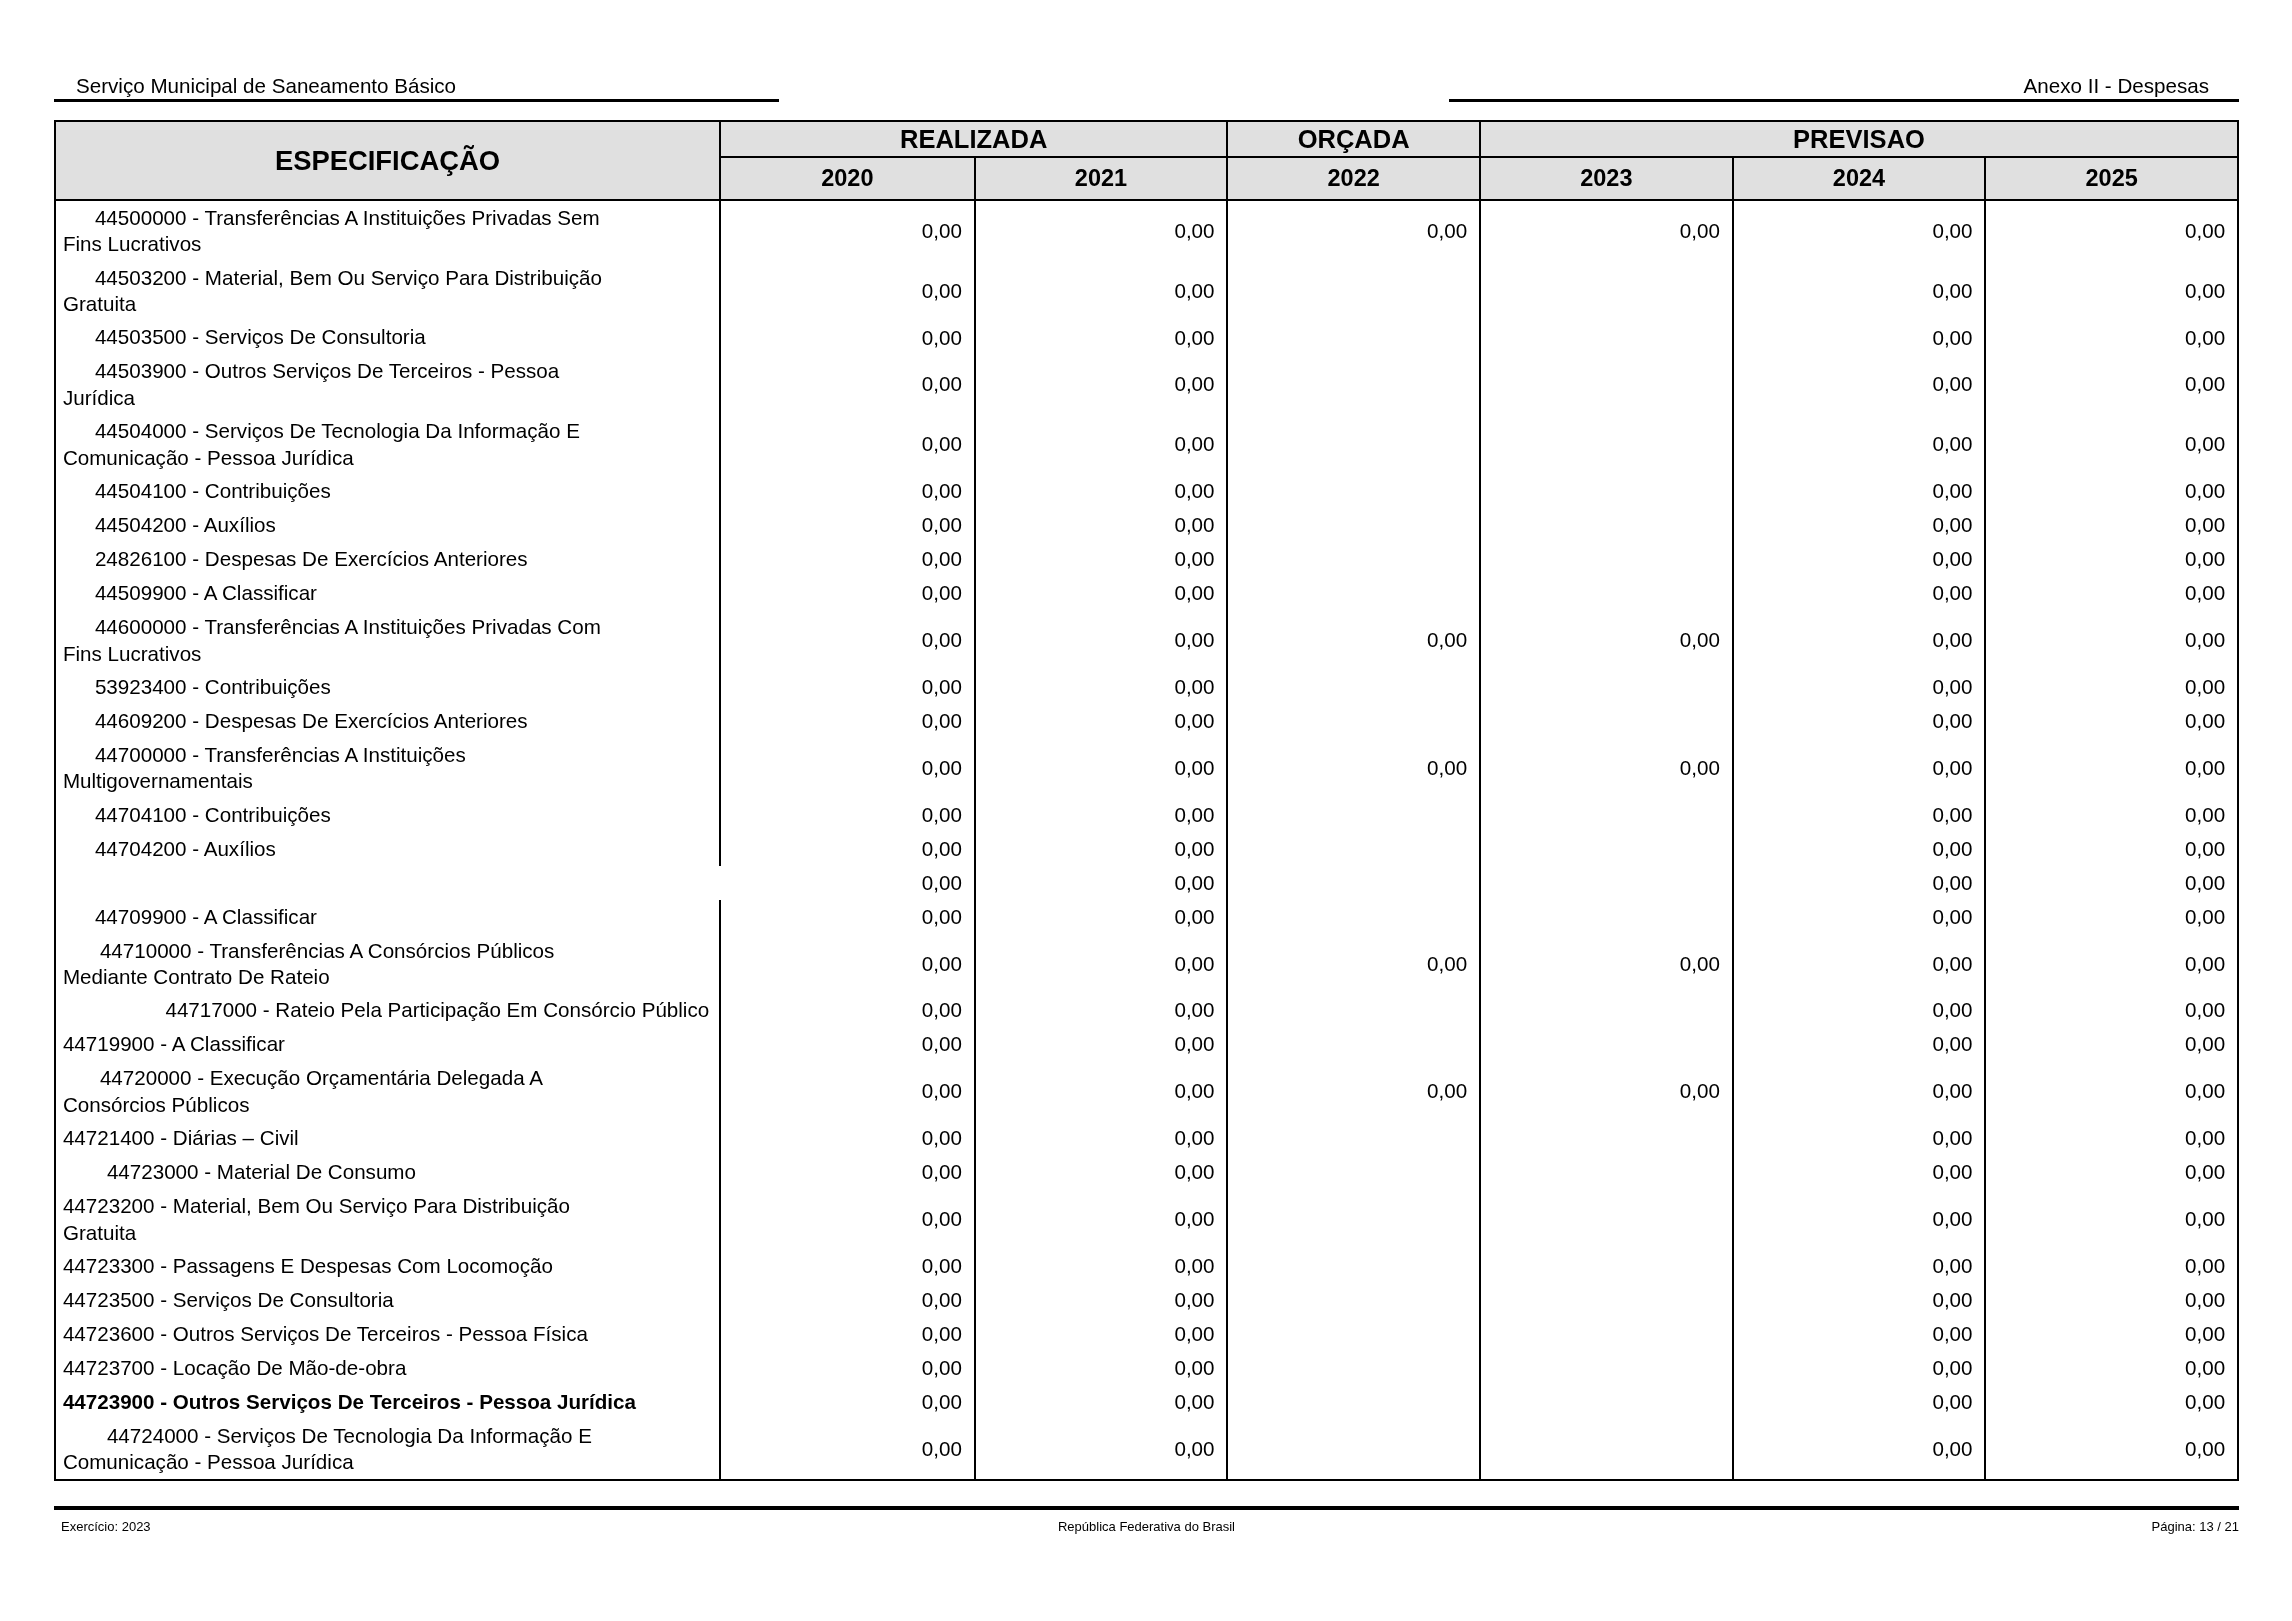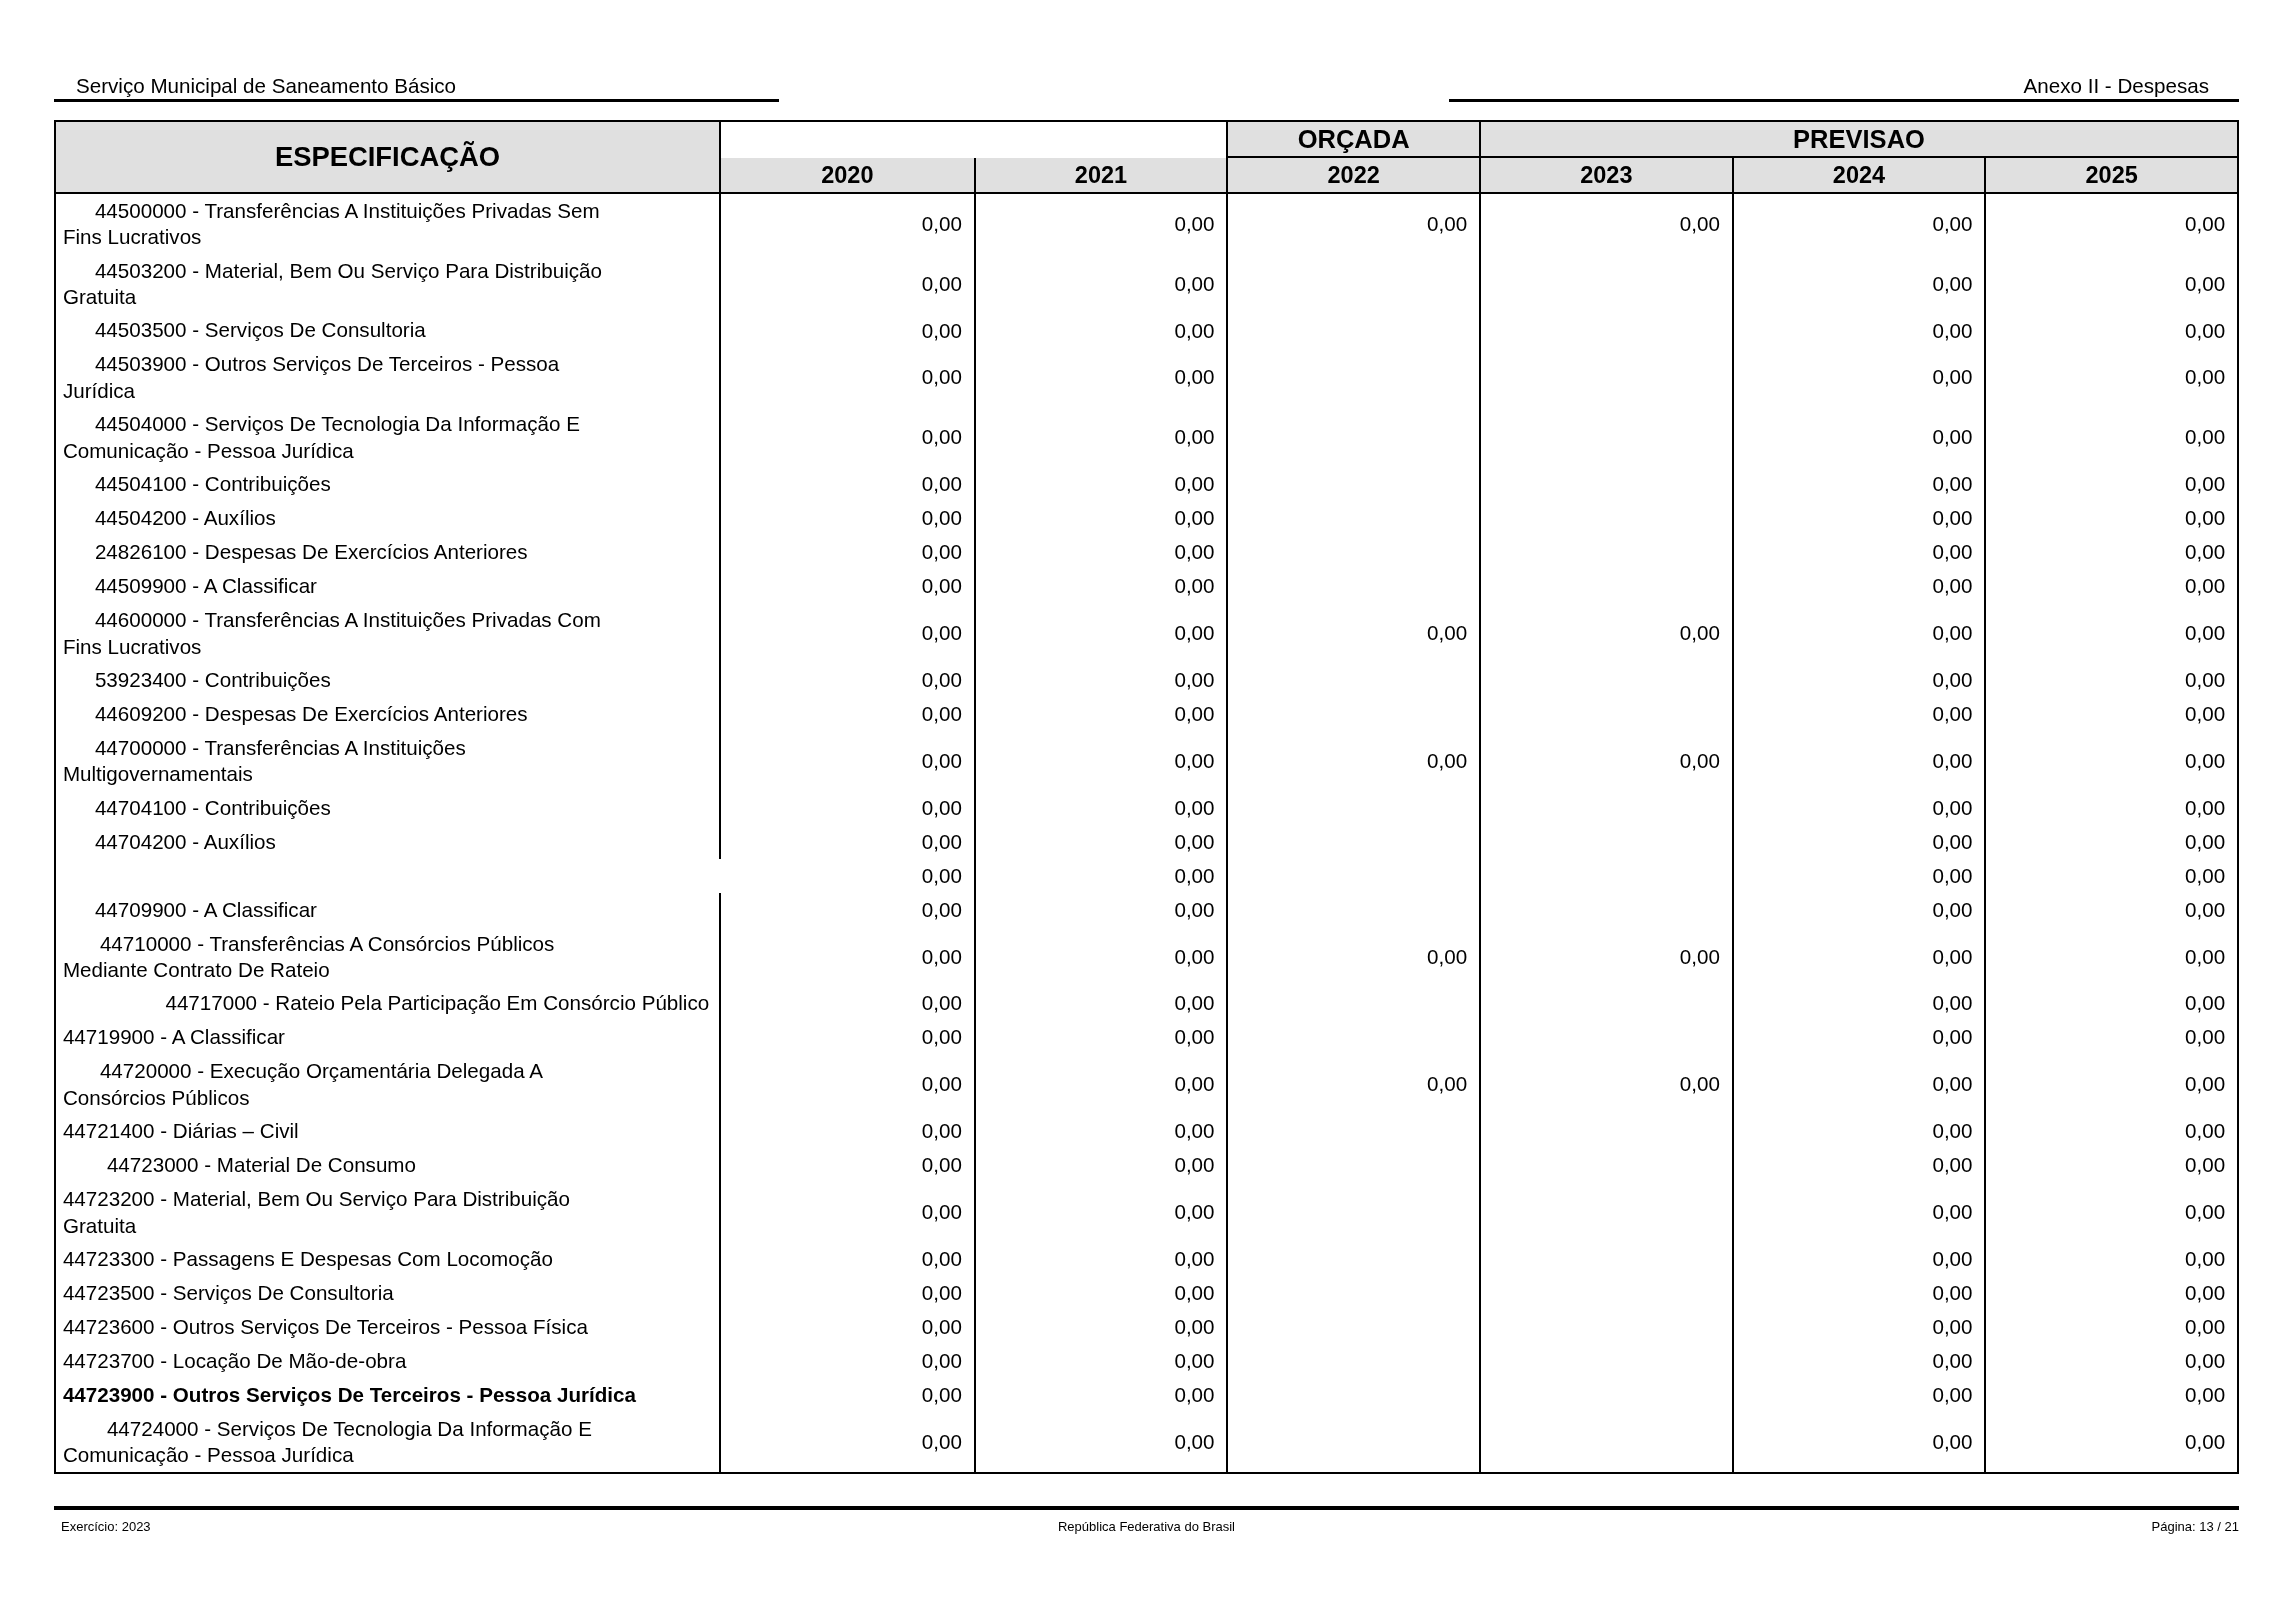--- a/index.html
+++ b/index.html
@@ -24,21 +24,21 @@
     grid-row:1/3;grid-column:1;background:#e0e0e0;
     display:flex;align-items:center;justify-content:center;
     font-weight:bold;font-size:27.4px;
     border-right:2px solid #000;border-bottom:2px solid #000;box-sizing:border-box;
   }
   .th{
     background:#e0e0e0;display:flex;align-items:center;justify-content:center;
     font-weight:bold;box-sizing:border-box;border-bottom:2px solid #000;
   }
   .group{font-size:25.5px;height:36px;}
-  .year{font-size:23.5px;height:36px;}
+  .year{font-size:23.5px;height:43px;}
   .bl{border-left:2px solid #000;}
   .spec{
     grid-column:1;border-right:2px solid #000;box-sizing:border-box;
     padding:3.9px 9.8px 2.9px 6.9px;font-size:20.6px;line-height:26.5px;
     white-space:pre-wrap;min-height:34px;
   }
   .ind0{text-indent:0;}
   .ind1{text-indent:32px;}
   .ind2{text-indent:37px;}
   .ind3{text-indent:44px;}
@@ -56,20 +56,21 @@
 <body>
 
 <div class="abs org-name">Serviço Municipal de Saneamento Básico</div>
 <div class="abs annex-title">Anexo II - Despesas</div>
 <div class="abs rule rule-left"></div>
 <div class="abs rule rule-right"></div>
 
 <div class="abs budget-table">
   <div class="spec-head">ESPECIFICAÇÃO</div>
 
+<div class="th group" style="grid-area: 1 / 2 / auto / 4;">REALIZADA</div>
     <div class="th group bl" style="grid-area: 1 / 4 / auto / 5;">ORÇADA</div>
     <div class="th group bl" style="grid-area: 1 / 5 / auto / 8;">PREVISAO</div>
     <div class="th year" style="grid-area: 2 / 2;">2020</div>
     <div class="th year bl" style="grid-area: 2 / 3;">2021</div>
     <div class="th year bl" style="grid-area: 2 / 4;">2022</div>
     <div class="th year bl" style="grid-area: 2 / 5;">2023</div>
     <div class="th year bl" style="grid-area: 2 / 6;">2024</div>
     <div class="th year bl" style="grid-area: 2 / 7;">2025</div>
     <div class="spec ind1" style="grid-row: 3;">44500000 - Transferências A Instituições Privadas Sem
 Fins Lucrativos</div>

